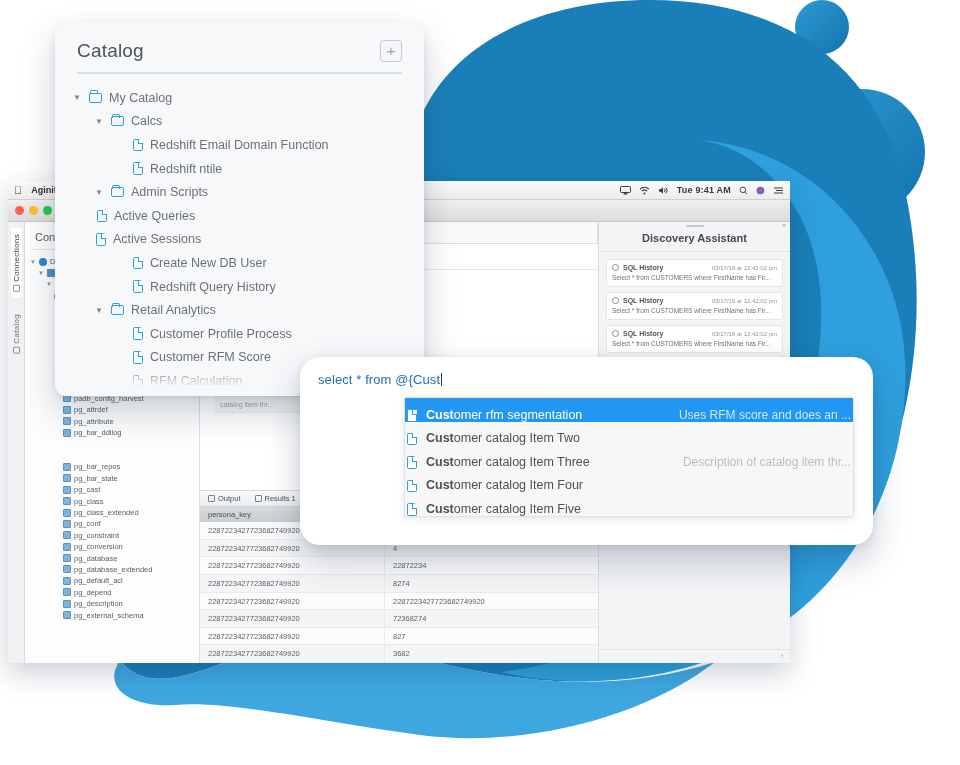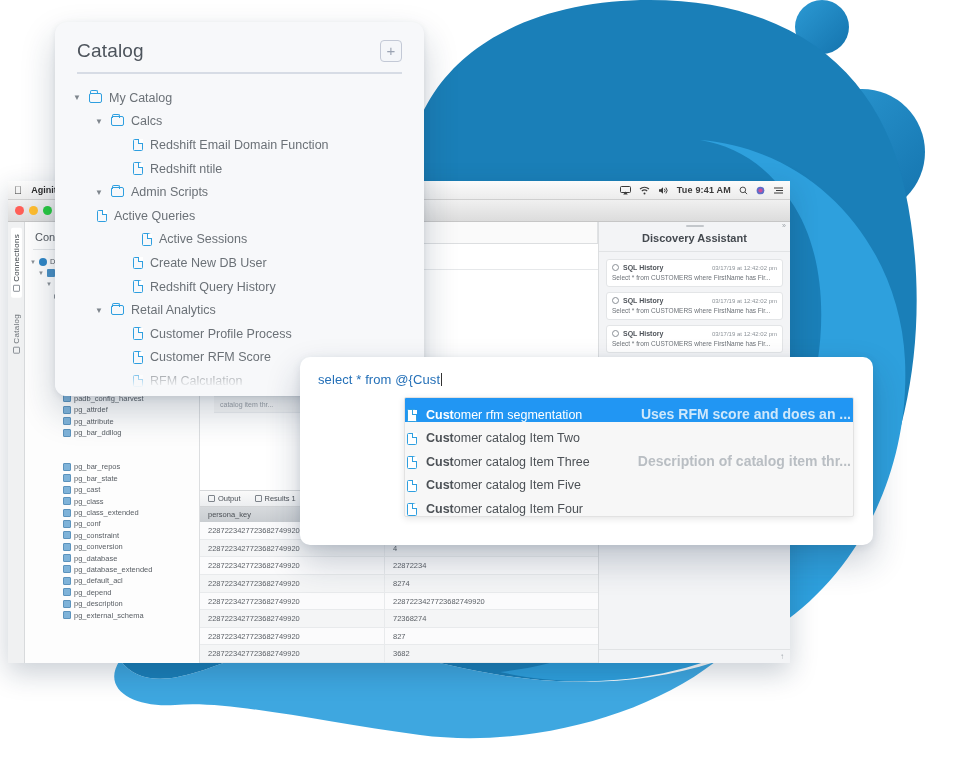--- a/index.html
+++ b/index.html
@@ -168,39 +168,39 @@
     width:10px; height:12.5px; border:1.6px solid #2e9fe0; border-radius:1.5px 4px 1.5px 1.5px; position:relative; flex:none;
   }
   .doc:before{ content:""; position:absolute; right:-0.5px; top:-0.5px; width:4px; height:4px;
                background:#fff; border-left:1.6px solid #2e9fe0; border-bottom:1.6px solid #2e9fe0;}
   .cat-fade { position:absolute; left:0; right:0; bottom:0; height:30px;
               background:linear-gradient(rgba(247,248,250,0), #f7f8fa 72%); }
 
   
   #sql-overlay {
     position:absolute; left:300px; top:357px; width:573px; height:188px;
-    background:#fff; border-radius:10px;
+    background:#fff; border-radius:20px;
     box-shadow: 0 16px 34px rgba(25,45,75,.24), 0 2px 8px rgba(25,45,75,.10);
     z-index: 6;
   }
   .sql-line { padding:15px 0 0 18px; font-size:13px; color:#2470b8; letter-spacing:.1px; }
   .caret-bar { display:inline-block; width:1px; height:13px; background:#333; vertical-align:-2px; margin-left:1px; }
   .ac-list {
     position:absolute; left:104px; top:40px; width:450px;
     background:#f7f7f7; border:1px solid #e2e2e2; border-radius:2px;
     box-shadow: 0 2px 7px rgba(0,0,0,.10);
     overflow:hidden;
   }
   .ac-row { height:23.5px; display:flex; align-items:flex-end; gap:9px; padding:0 2px; font-size:12.5px; color:#4c5156; }
   .ac-row.selected { background:#2196f3; color:#fff; }
   .ac-doc { width:10px; height:12.5px; border:1.6px solid #2e9fe0; border-radius:1.5px 4px 1.5px 1.5px; position:relative; flex:none; background:#fff;}
   .ac-doc:before{ content:""; position:absolute; right:-0.5px; top:-0.5px; width:4px; height:4px;
                background:#fff; border-left:1.6px solid #2e9fe0; border-bottom:1.6px solid #2e9fe0;}
   .ac-label b { font-weight:bold; }
-  .ac-desc { margin-left:auto; font-size:14px; color:#b9bec3; padding-left:18px;font-weight:bold; }
+  .ac-desc { margin-left:auto; font-size:12px; color:#b9bec3; padding-left:18px; }
   .ac-row.selected .ac-desc { color:#cfe8fb; }
 </style>
 </head>
 <body>
 
 <svg id="bg-art" width="960" height="765" viewBox="0 0 960 765">
   <defs>
     <linearGradient id="gA" x1="0" y1="0" x2="1" y2="1">
       <stop offset="0" stop-color="#2c9ad4"></stop>
         <stop offset="1" stop-color="#1473ad"></stop>
@@ -612,21 +612,21 @@
       <div class="cnode" style="padding-left: 40px;">
         <span class="caret">▼</span>
         <span class="folder"></span>
         <span>Admin Scripts</span>
       </div>
       <div class="cnode" style="padding-left: 26px;">
         <span class="caret"></span>
         <span class="doc"></span>
         <span>Active Queries</span>
       </div>
-      <div class="cnode" style="padding-left: 71px;">
+      <div class="cnode" style="padding-left: 25px;">
         <span class="caret"></span>
         <span class="doc"></span>
         <span>Active Sessions</span>
       </div>
       <div class="cnode" style="padding-left: 62px;">
         <span class="caret"></span>
         <span class="doc"></span>
         <span>Create New DB User</span>
       </div>
       <div class="cnode" style="padding-left: 62px;">
@@ -675,20 +675,20 @@
         <span class="ac-doc"></span>
         <span class="ac-label"><b>Cust</b>omer catalog Item Two</span>
       </div>
       <div class="ac-row">
         <span class="ac-doc"></span>
         <span class="ac-label"><b>Cust</b>omer catalog Item Three</span>
         <span class="ac-desc">Description of catalog item thr...</span>
       </div>
       <div class="ac-row">
         <span class="ac-doc"></span>
-        <span class="ac-label"><b>Cust</b>omer catalog Item Five</span>
+        <span class="ac-label"><b>Cust</b>omer catalog Item Four</span>
       </div>
       <div class="ac-row">
         <span class="ac-doc"></span>
-        <span class="ac-label"><b>Cust</b>omer catalog Item Four</span>
+        <span class="ac-label"><b>Cust</b>omer catalog Item Five</span>
       </div>
     </div>
 </div>
 
 </body></html>

